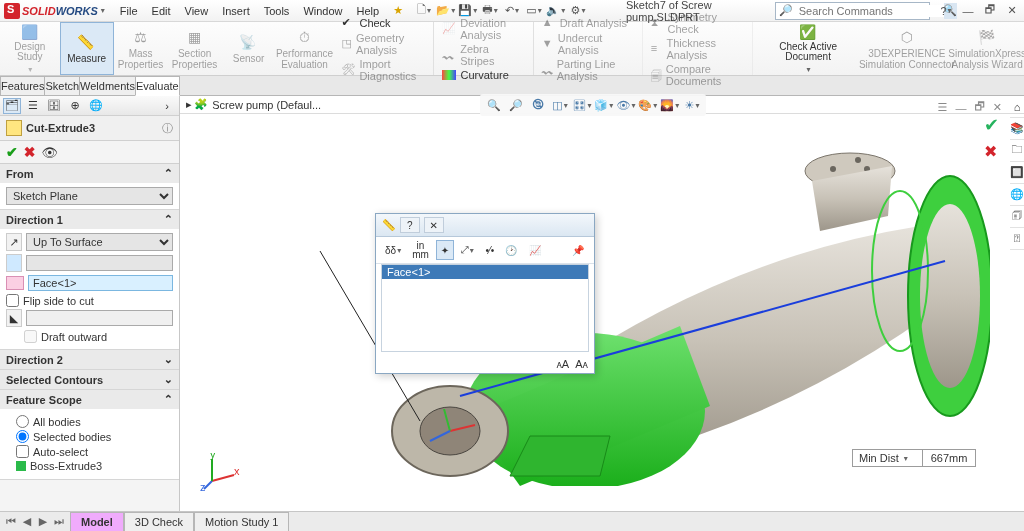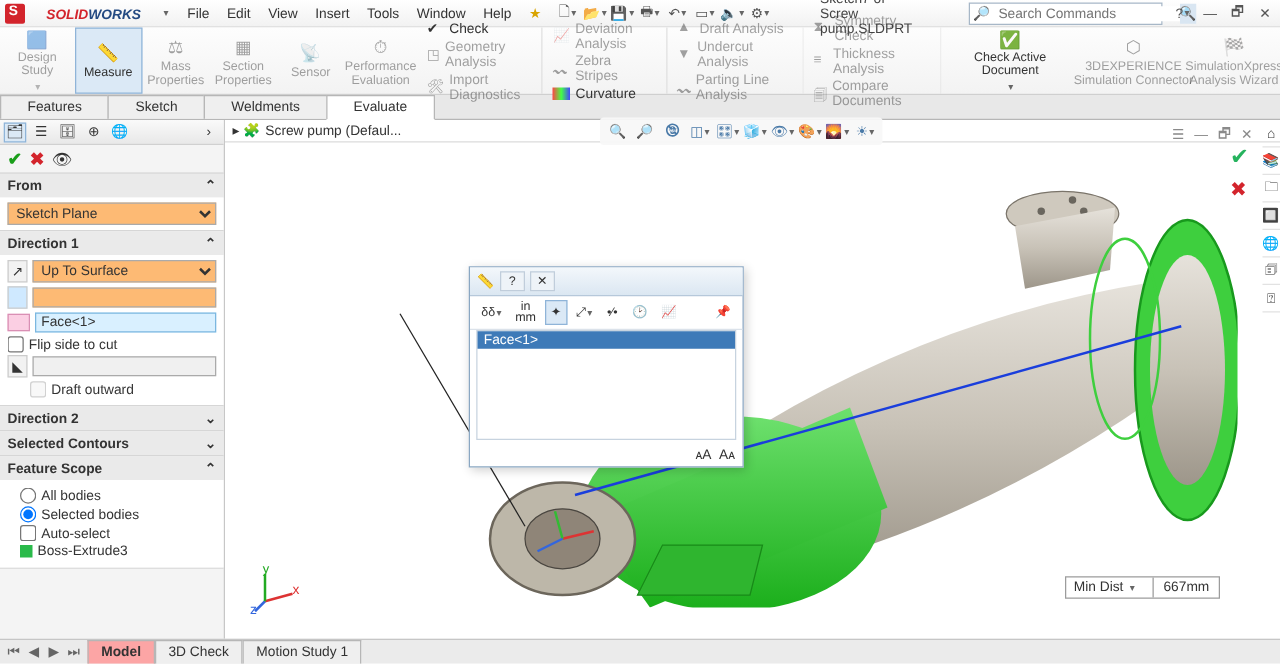--- a/index.html
+++ b/index.html
@@ -1,20 +1,20 @@
 <!DOCTYPE html>
 <html><head>
 <meta charset="utf-8">
 <style>
 *{box-sizing:border-box;margin:0;padding:0;font-family:"Segoe UI",Tahoma,sans-serif;font-size:11px;color:#333}
 body{width:1024px;height:531px;background:#fff;overflow:hidden;position:relative}
 
 
 .menubar{height:22px;background:linear-gradient(#fff,#f2f2f2);display:flex;align-items:center;border-bottom:1px solid #d8d8d8;padding:0 4px}
-.logo{display:flex;align-items:center;gap:17px;margin-right:8px}
+.logo{display:flex;align-items:center;gap:2px;margin-right:8px}
 .logo-icon{width:16px;height:16px;background:#d3242c;border-radius:2px;position:relative}
 .logo-icon::after{content:"S";color:#fff;font-weight:bold;font-size:11px;position:absolute;left:3px;top:0}
 .logo-text{font-style:italic;font-weight:bold;font-size:12px}
 .logo-s{color:#d3242c}
 .logo-w{color:#244a82}
 .menubar .mi{padding:2px 7px;cursor:pointer}
 .menubar-icons{display:flex;gap:6px;margin-left:6px;align-items:center}
 .tb-ico{width:16px;height:16px;display:flex;align-items:center;justify-content:center;color:#555}
 .spacer{flex:1}
 .doctitle{padding:0 40px;color:#444}
@@ -29,39 +29,39 @@
 .rbtn.disabled{opacity:.45}
 .rbtn.sel{background:#dbe9f6;border:1px solid #8fb4d8}
 .rbtn .ric{width:20px;height:20px;display:flex;align-items:center;justify-content:center;font-size:14px}
 .rbtn .lbl{font-size:10px;text-align:center;line-height:1.05}
 .rgroup{display:flex;flex-direction:column;justify-content:center;padding:0 8px;border-right:1px solid #e0e0e0;gap:2px}
 .rline{display:flex;align-items:center;gap:4px;font-size:10px;color:#555}
 .rline .ric2{width:14px;height:14px}
 
 
 .tabs{height:20px;background:#e8e8e8;display:flex;align-items:flex-end;border-bottom:1px solid #b6b6b6}
-.tab{padding:3px 21px;border:1px solid #b6b6b6;border-bottom:none;background:#efefef;margin-right:-1px;font-size:11px;cursor:pointer}
+.tab{padding:3px 0;border:1px solid #b6b6b6;border-bottom:none;background:#efefef;margin-right:-1px;font-size:11px;cursor:pointer}
 .tab.active{background:#fff;border-bottom:1px solid #fff;position:relative;top:1px}
 
 
 .body{display:flex;height:415px}
 .panel{width:180px;border-right:1px solid #c7c7c7;background:#f4f4f4;display:flex;flex-direction:column;overflow:hidden}
 .panel-toolbar{height:20px;background:linear-gradient(#fafafa,#e8e8e8);display:flex;align-items:center;gap:3px;padding:0 3px;border-bottom:1px solid #d0d0d0}
 .pt-ico{width:18px;height:16px;display:flex;align-items:center;justify-content:center;border:1px solid transparent}
 .pt-ico.sel{background:#dbe9f6;border:1px solid #8fb4d8}
 .feat-title{display:flex;align-items:center;gap:4px;padding:4px 6px;border-bottom:1px solid #d0d0d0;background:#f0f0f0}
 .feat-title .ficon{width:16px;height:16px;background:#ffe680;border:1px solid #bfa040}
 .okrow{display:flex;gap:6px;padding:3px 6px;border-bottom:1px solid #d0d0d0;align-items:center}
 .ok{color:#1a9e1a;font-size:14px;font-weight:bold}
 .cx{color:#d3242c;font-size:14px;font-weight:bold}
 .eye{font-size:13px}
 .section{border-bottom:1px solid #d6d6d6}
 .section-h{display:flex;align-items:center;justify-content:space-between;padding:3px 6px;background:#eaeaea;font-weight:bold;font-size:11px}
 .section-b{padding:4px 6px;background:#fff}
-select,input[type=text]{width:100%;font-size:11px;padding:1px 2px;border:1px solid #aaa;background:#fdba74}
+select,input[type=text]{width:100%;font-size:11px;padding:1px 2px;border:1px solid #aaa;background:#e5e5e5}
 .field-row{display:flex;gap:4px;align-items:center;margin-bottom:3px}
 .ficon2{width:18px;height:18px;border:1px solid #ccc;background:#f2f2f2;display:flex;align-items:center;justify-content:center;font-size:11px}
 .facebox{background:#d9f0ff;border:1px solid #7bb7e0;padding:1px 4px;font-size:11px}
 .pinkbox{background:#fbcfe3;border:1px solid #d98fb4;width:18px;height:14px}
 .chk{display:flex;gap:4px;align-items:center;font-size:11px;margin:2px 0}
 .radio{display:flex;gap:4px;align-items:center;font-size:11px;margin:2px 0 2px 10px}
 
 
 .canvas{flex:1;background:#fff;position:relative}
 .docstrip{position:absolute;left:0;right:0;top:0;height:18px;display:flex;align-items:center;padding:0 6px;border-bottom:1px solid #dcdcdc;font-size:11px;color:#555}
@@ -77,21 +77,21 @@
 .measure-title .mt-btn{width:20px;height:16px;border:1px solid #c0cddb;background:#eef3f8;display:flex;align-items:center;justify-content:center;font-size:10px}
 .measure-tb{display:flex;gap:3px;padding:3px 5px;border-bottom:1px solid #dbe2ea;align-items:center}
 .measure-tb .mtb{height:20px;min-width:18px;padding:0 3px;display:flex;align-items:center;justify-content:center;border:1px solid transparent;font-size:10px}
 .measure-tb .mtb.sel{background:#dbe9f6;border:1px solid #8fb4d8}
 .measure-list{height:88px;border:1px solid #c7d3df;margin:0 5px 3px;background:#fff;font-size:11px}
 .measure-list .sel{background:#3e7ab8;color:#fff;padding:1px 5px}
 .measure-list .row{padding:1px 5px}
 .measure-foot{display:flex;justify-content:flex-end;gap:6px;padding:3px 6px;color:#888;font-size:10px}
 
 
-.distbox{position:absolute;left:672px;top:365px;display:flex;background:#fff;border:1px solid #9c9c9c;font-size:11px}
+.distbox{position:absolute;left:672px;top:353px;display:flex;background:#fff;border:1px solid #9c9c9c;font-size:11px}
 .distbox .db1{padding:2px 14px 2px 6px;border-right:1px solid #9c9c9c;display:flex;align-items:center;gap:4px}
 .distbox .db2{padding:2px 8px}
 
 
 .triad{position:absolute;left:20px;bottom:18px;width:40px;height:40px}
 
 
 .task-r{position:absolute;right:0;top:96px;width:14px;display:flex;flex-direction:column}
 .task-r .tri{width:14px;height:22px;border-bottom:1px solid #e2e2e2;display:flex;align-items:center;justify-content:center;font-size:11px}
 
@@ -100,21 +100,21 @@
 .canv-corner span{color:#8a8a8a;font-size:11px}
 .canv-okx{position:absolute;right:25px;top:18px;display:flex;flex-direction:column;gap:6px}
 .canv-okx .ok2{color:#26b35e;font-size:18px}
 .canv-okx .cx2{color:#d3242c;font-size:16px}
 
 
 .bottom{position:absolute;left:0;right:0;bottom:0;height:20px;background:#ebebeb;display:flex;align-items:stretch;border-top:1px solid #c6c6c6}
 .bottom .nav{display:flex;align-items:center;padding:0 4px;gap:2px}
 .bottom .nav span{width:14px;text-align:center;color:#666}
 .bottom .btab{padding:3px 10px;border:1px solid #b6b6b6;border-bottom:none;background:#efefef;font-size:11px;cursor:pointer}
-.bottom .btab.active{background:#fca5a5;font-weight:bold}
+.bottom .btab.active{background:#f0abfc;font-weight:bold}
 
 .drop{font-size:8px;color:#666;margin-left:1px}
 </style>
 </head>
 <body>
 
 <div class="menubar">
   <div class="logo">
     <div class="logo-icon"></div>
     <span class="logo-text"><span class="logo-s">SOLID</span><span class="logo-w">WORKS</span></span>
@@ -267,20 +267,26 @@
 
   <div class="panel">
     <div class="panel-toolbar">
       <div class="pt-ico sel">🗂</div>
       <div class="pt-ico">☰</div>
       <div class="pt-ico">🗄</div>
       <div class="pt-ico">⊕</div>
       <div class="pt-ico">🌐</div>
       <div style="flex:1"></div>
       <div class="pt-ico">›</div>
+    </div>
+    <div class="feat-title">
+      <div class="ficon"></div>
+      <b>Cut-Extrude3</b>
+      <span style="flex:1"></span>
+        <span style="color:#888">ⓘ</span>
     </div>
     <div class="okrow">
       <span class="ok">✔</span>
       <span class="cx">✖</span>
       <span class="eye">👁</span>
     </div>
 
     <div class="section">
       <div class="section-h">
           <span>From</span>

